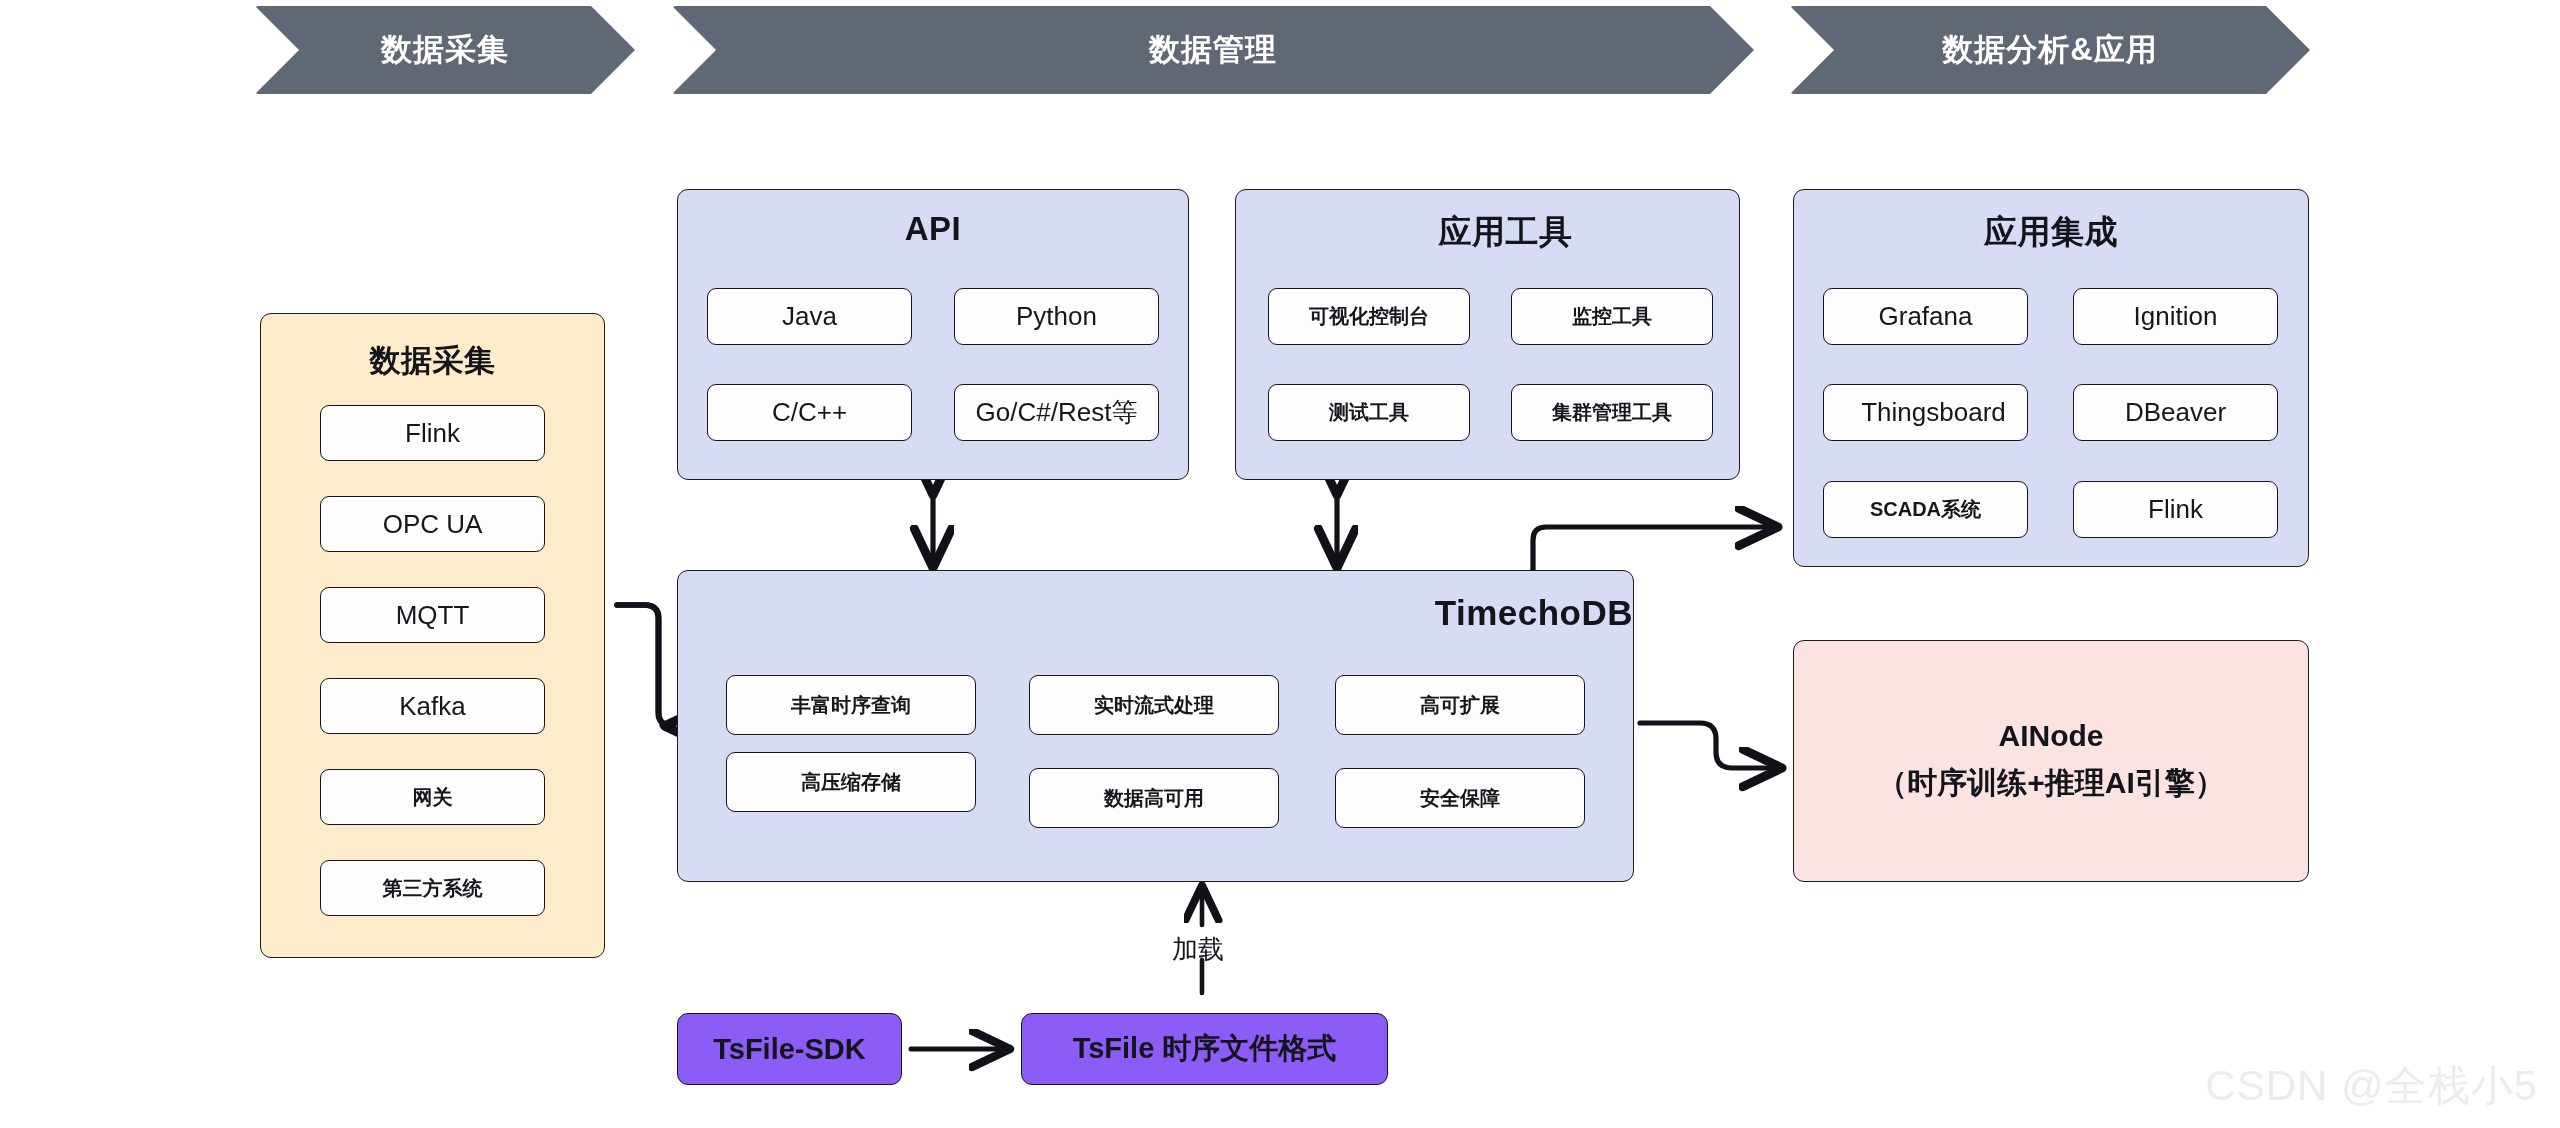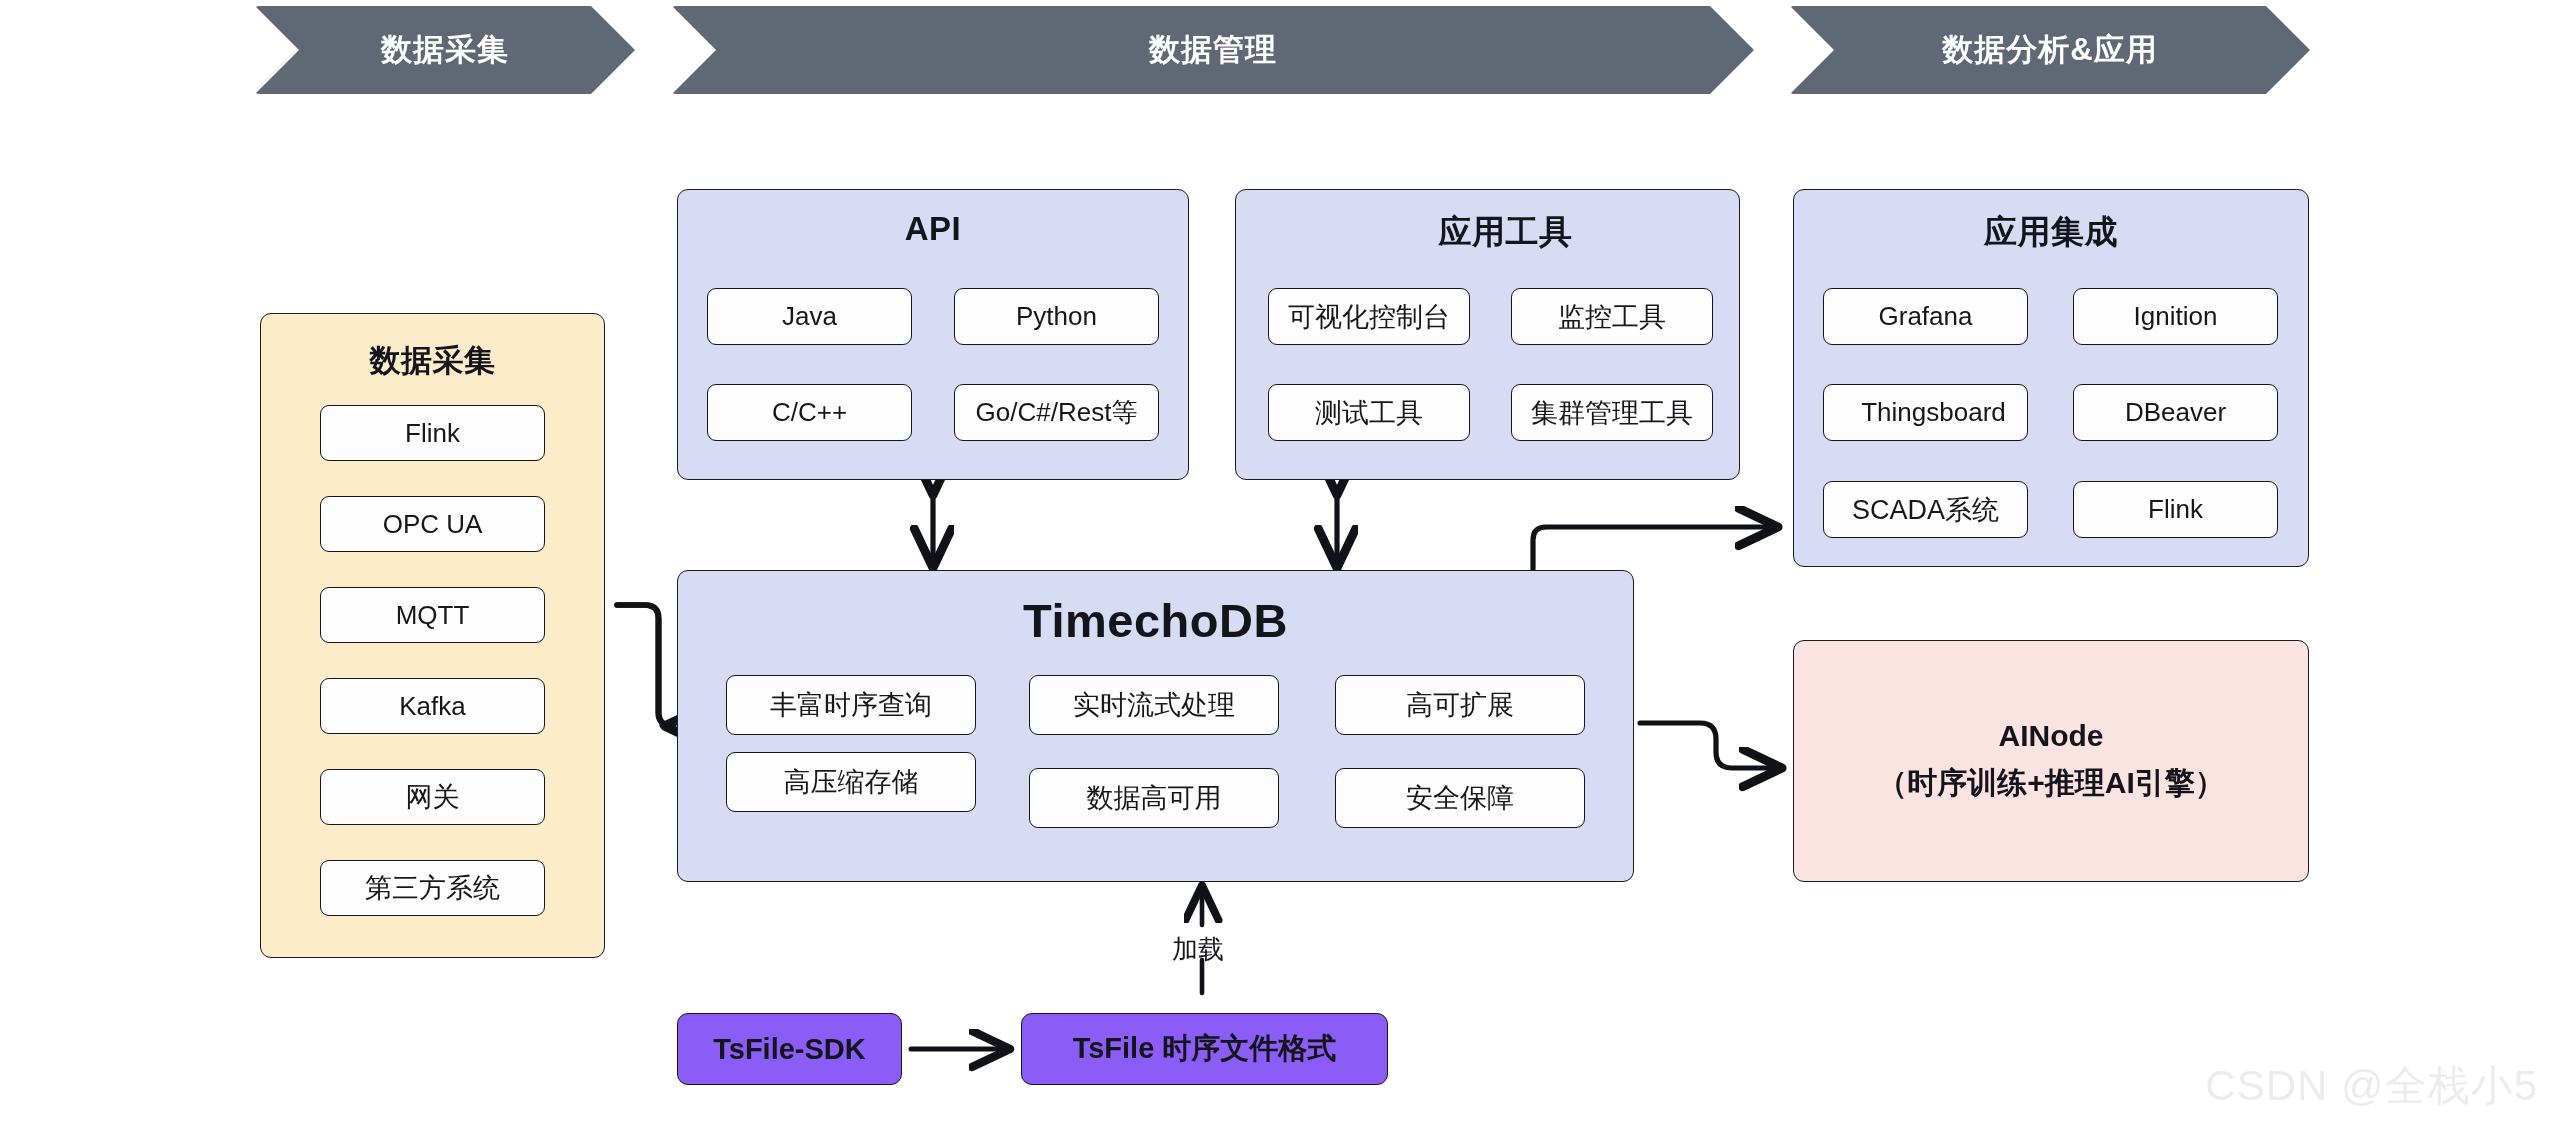--- a/index.html
+++ b/index.html
@@ -46,21 +46,21 @@
     position: absolute;
     background: #fdfdfd;
     border: 1.8px solid #15151c;
     border-radius: 9px;
     display: flex; align-items: center; justify-content: center;
     color: #16161d;
     font-size: 26px;
     font-weight: normal;
     white-space: nowrap;
   }
-  .chip.cn { font-size: 27px; }
+  .chip.cn { font-size: 20px; font-weight: bold; }
 
   
   .gbox {
     position: absolute;
     background: #8b5cf6;
     border: 1.7px solid #15151c;
     border-radius: 11px;
     display: flex; align-items: center; justify-content: center;
     color: #14141b;
     font-size: 29px;
@@ -173,21 +173,21 @@
     <div class="panel-title" style="margin-top:20px; font-size:33px;">应用集成</div>
   </div>
   <div class="chip" style="left:1823px; top:288px; width:205px; height:57px;">Grafana</div>
   <div class="chip" style="left:2073px; top:288px; width:205px; height:57px;">Ignition</div>
   <div class="chip" style="left:1823px; top:384px; width:205px; height:57px;padding-left:16px;">Thingsboard</div>
   <div class="chip" style="left:2073px; top:384px; width:205px; height:57px;">DBeaver</div>
   <div class="chip cn" style="left:1823px; top:481px; width:205px; height:57px;">SCADA系统</div>
   <div class="chip" style="left:2073px; top:481px; width:205px; height:57px;">Flink</div>
 
   <div class="panel lav" style="left:677px; top:570px; width:957px; height:312px;">
-    <div class="panel-title" style="margin-top:22px; font-size:47px;">TimechoDB</div>
+    <div class="panel-title" style="margin-top:22px; font-size:35px;text-align:right;">TimechoDB</div>
   </div>
   <div class="chip cn" style="left:726px; top:675px; width:250px; height:60px;">丰富时序查询</div>
   <div class="chip cn" style="left:1029px; top:675px; width:250px; height:60px;">实时流式处理</div>
   <div class="chip cn" style="left:1335px; top:675px; width:250px; height:60px;">高可扩展</div>
   <div class="chip cn" style="left:726px; top:752px; width:250px; height:60px;">高压缩存储</div>
   <div class="chip cn" style="left:1029px; top:768px; width:250px; height:60px;">数据高可用</div>
   <div class="chip cn" style="left:1335px; top:768px; width:250px; height:60px;">安全保障</div>
 
   <div class="panel pink" style="left:1793px; top:640px; width:516px; height:242px;">
     <div class="ainode-text">

